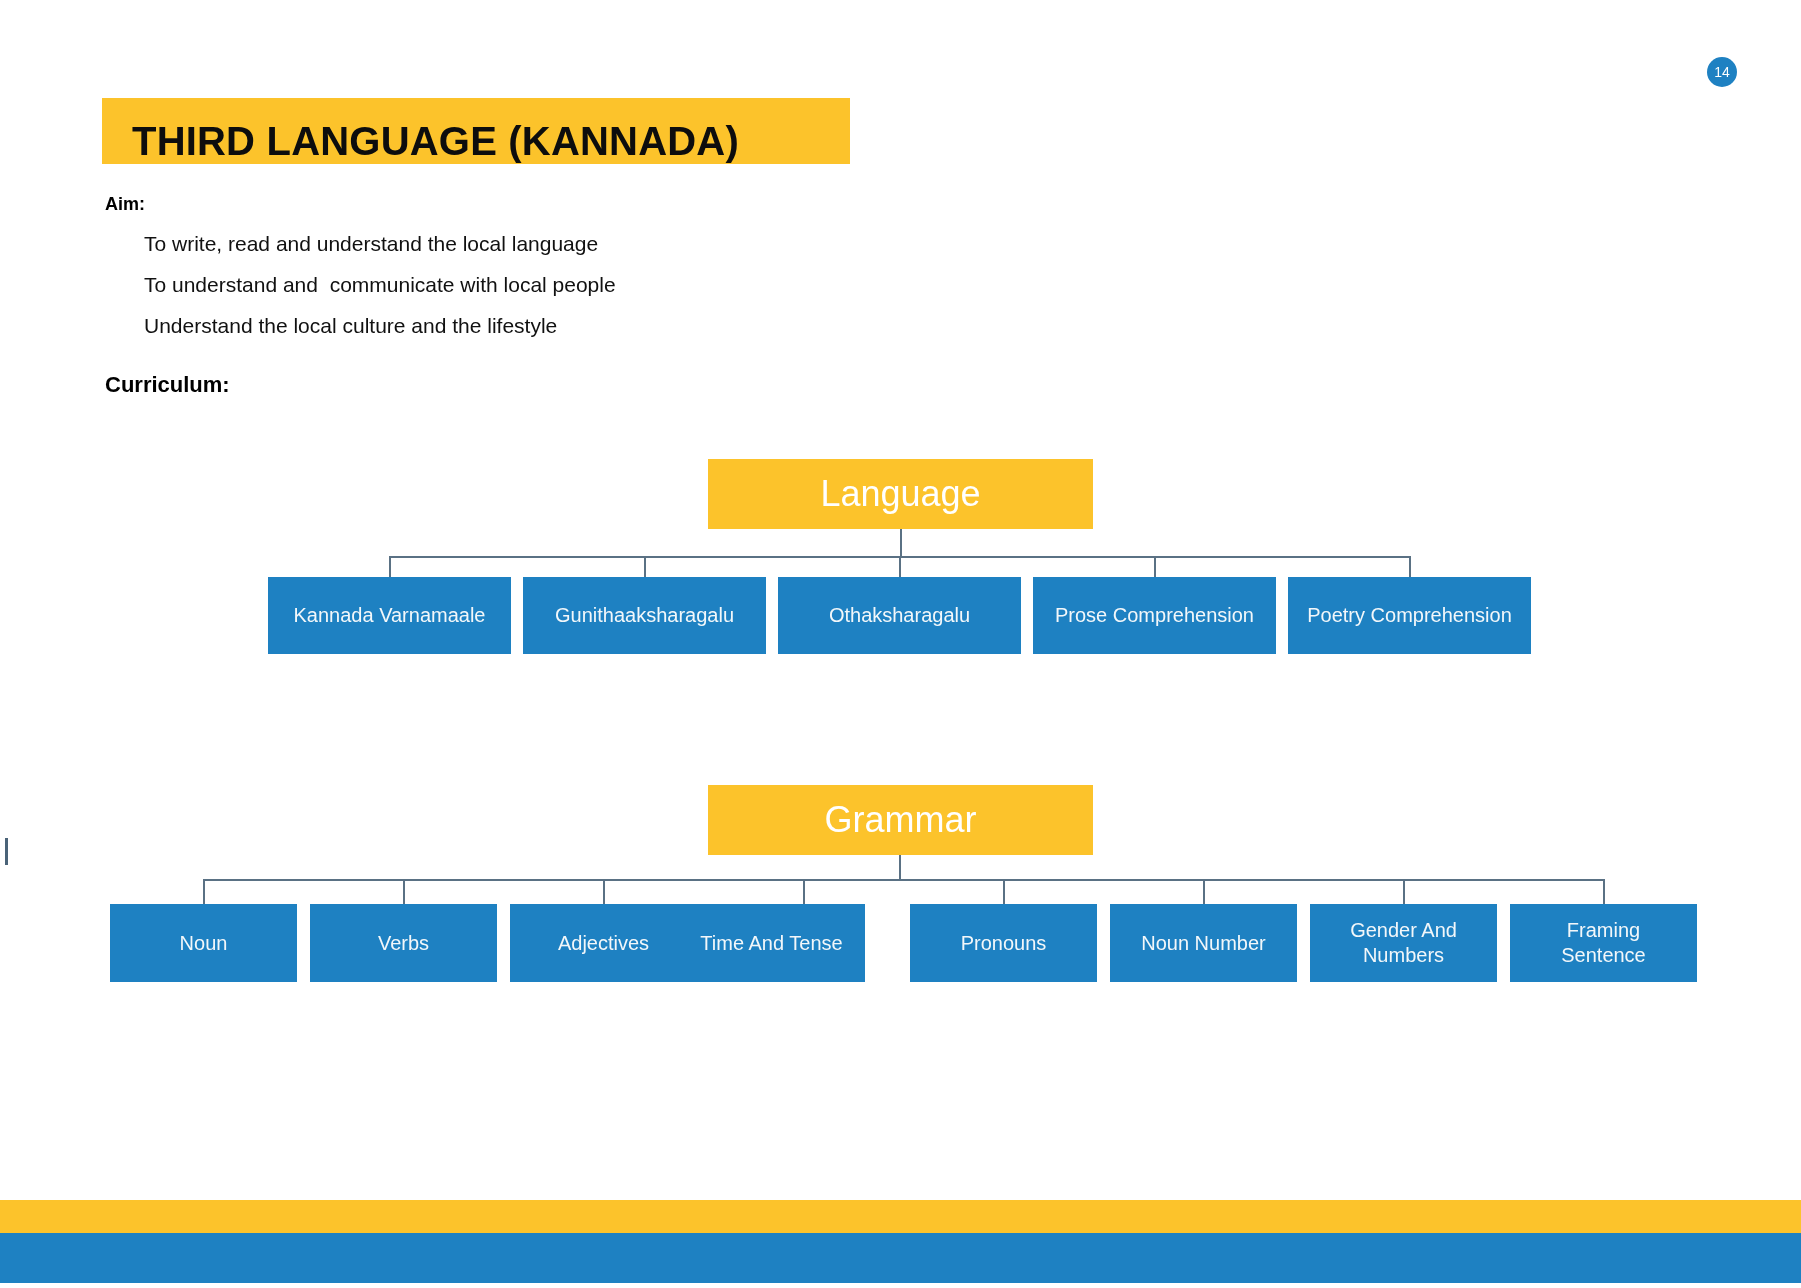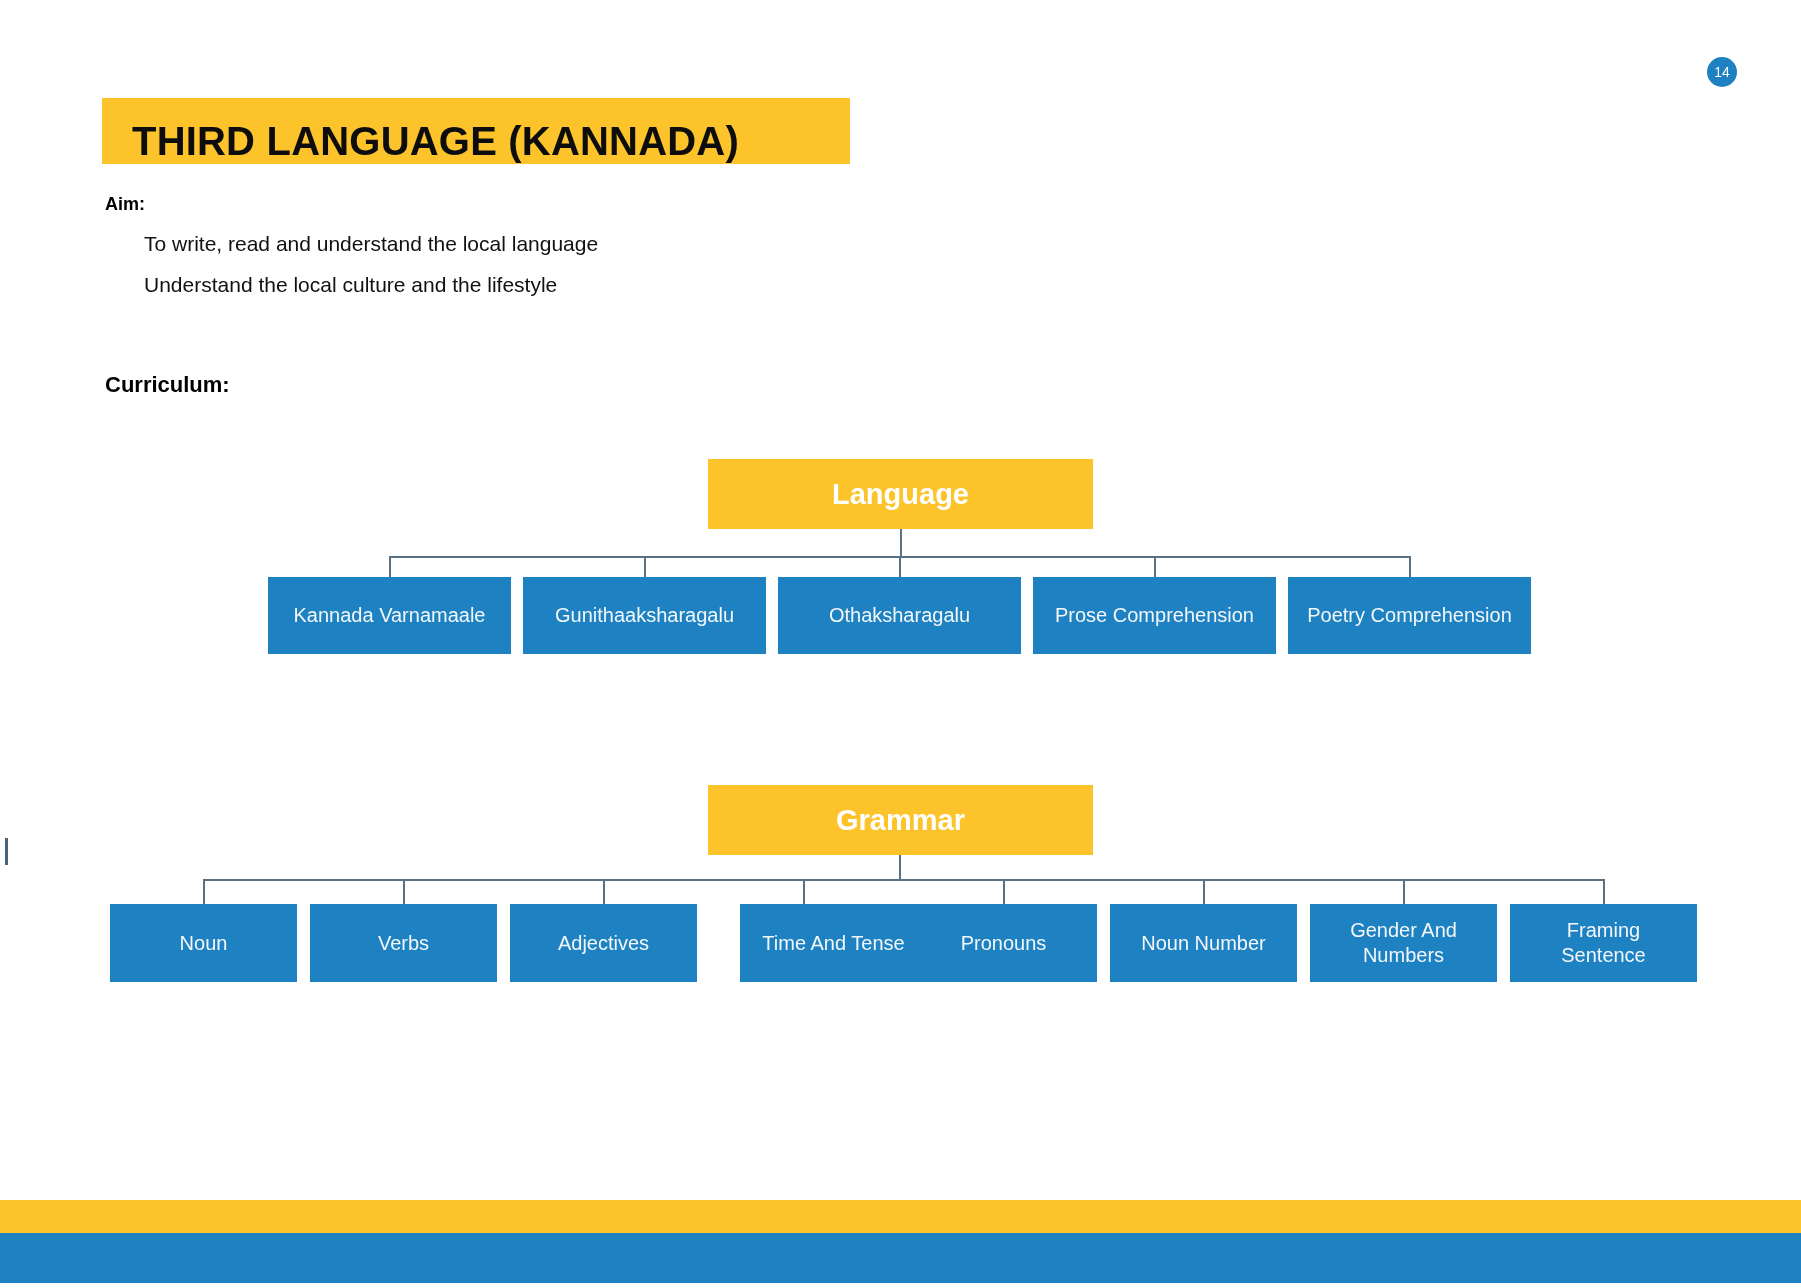--- a/index.html
+++ b/index.html
@@ -37,21 +37,21 @@
   .aim-label { left: 105px; top: 194px; font-size: 18px; font-weight: bold; color: #000; }
   .aim-list  { left: 144px; top: 223px; }
   .aim-item  { font-size: 21px; color: #111; line-height: 41px; white-space: pre; }
   .curriculum-label { left: 105px; top: 372px; font-size: 22px; font-weight: bold; color: #000; }
 
   
   .root-box {
     background: var(--accent-yellow, #FCC32B);
     display: flex; align-items: center; justify-content: center;
   }
-  .root-box .root-text { color: #ffffff; font-size: 29px; font-weight: bold; }
+  .root-box .root-text { color: #ffffff; font-size: 36px; font-weight: normal; }
   .node {
     position: absolute;
     background: var(--accent-blue, #1E81C2);
     display: flex; align-items: center; justify-content: center;
     text-align: center;
   }
   .node .node-text {
     color: #f2f7fa; font-size: 20px; line-height: 25px; white-space: pre-line;
   }
   .conn { position: absolute; background: var(--connector, #5A7184); }
@@ -75,21 +75,21 @@
   .c2-pstub { left: 899px; top: 855px; width: 2px; height: 26px; }
   .c2-rail  { left: 203px; top: 879px; width: 1402px; height: 2px; }
   .c2-stub  { top: 881px; width: 2px; height: 23px; }
   .c2-s0 { left: 203px; }  .c2-s1 { left: 403px; }  .c2-s2 { left: 603px; }
   .c2-s3 { left: 803px; }  .c2-s4 { left: 1003px; } .c2-s5 { left: 1203px; }
   .c2-s6 { left: 1403px; } .c2-s7 { left: 1603px; }
   .nodes2 .node { top: 904px; width: 187px; height: 78px; }
   .nodes2 .node:nth-child(1) { left: 110px; }
   .nodes2 .node:nth-child(2) { left: 310px; }
   .nodes2 .node:nth-child(3) { left: 510px; }
-  .nodes2 .node:nth-child(4) { left: 740px; }
+  .nodes2 .node:nth-child(4) { left: 678px; }
   .nodes2 .node:nth-child(5) { left: 910px; }
   .nodes2 .node:nth-child(6) { left: 1110px; }
   .nodes2 .node:nth-child(7) { left: 1310px; }
   .nodes2 .node:nth-child(8) { left: 1510px; }
 
   
   .cursor-mark { left: 5px; top: 838px; width: 3px; height: 27px; background: #4A6378; }
   .footer-yellow { left: 0; top: 1200px; width: 1801px; height: 33px; background: var(--accent-yellow, #FCC32B); }
   .footer-blue   { left: 0; top: 1233px; width: 1801px; height: 50px; background: var(--accent-blue, #1E81C2); }
 </style>
@@ -98,20 +98,21 @@
 
 <div class="abs page-badge">14</div>
 
 <div class="abs title-bar">
   <span class="title-text">THIRD LANGUAGE (KANNADA)</span>
 </div>
 
 <div class="abs aim-label">Aim:</div>
 <div class="abs aim-list">
   <div class="aim-item">To write, read and understand the local language</div>
+  <div class="aim-item">To understand and  communicate with local people</div>
   <div class="aim-item">Understand the local culture and the lifestyle</div>
 </div>
 <div class="abs curriculum-label">Curriculum:</div>
 
 <div>
   <div class="abs root-box chart1-root">
     <span class="root-text">Language</span>
   </div>
   <div class="conn c1-pstub"></div>
   <div class="conn c1-rail"></div>

